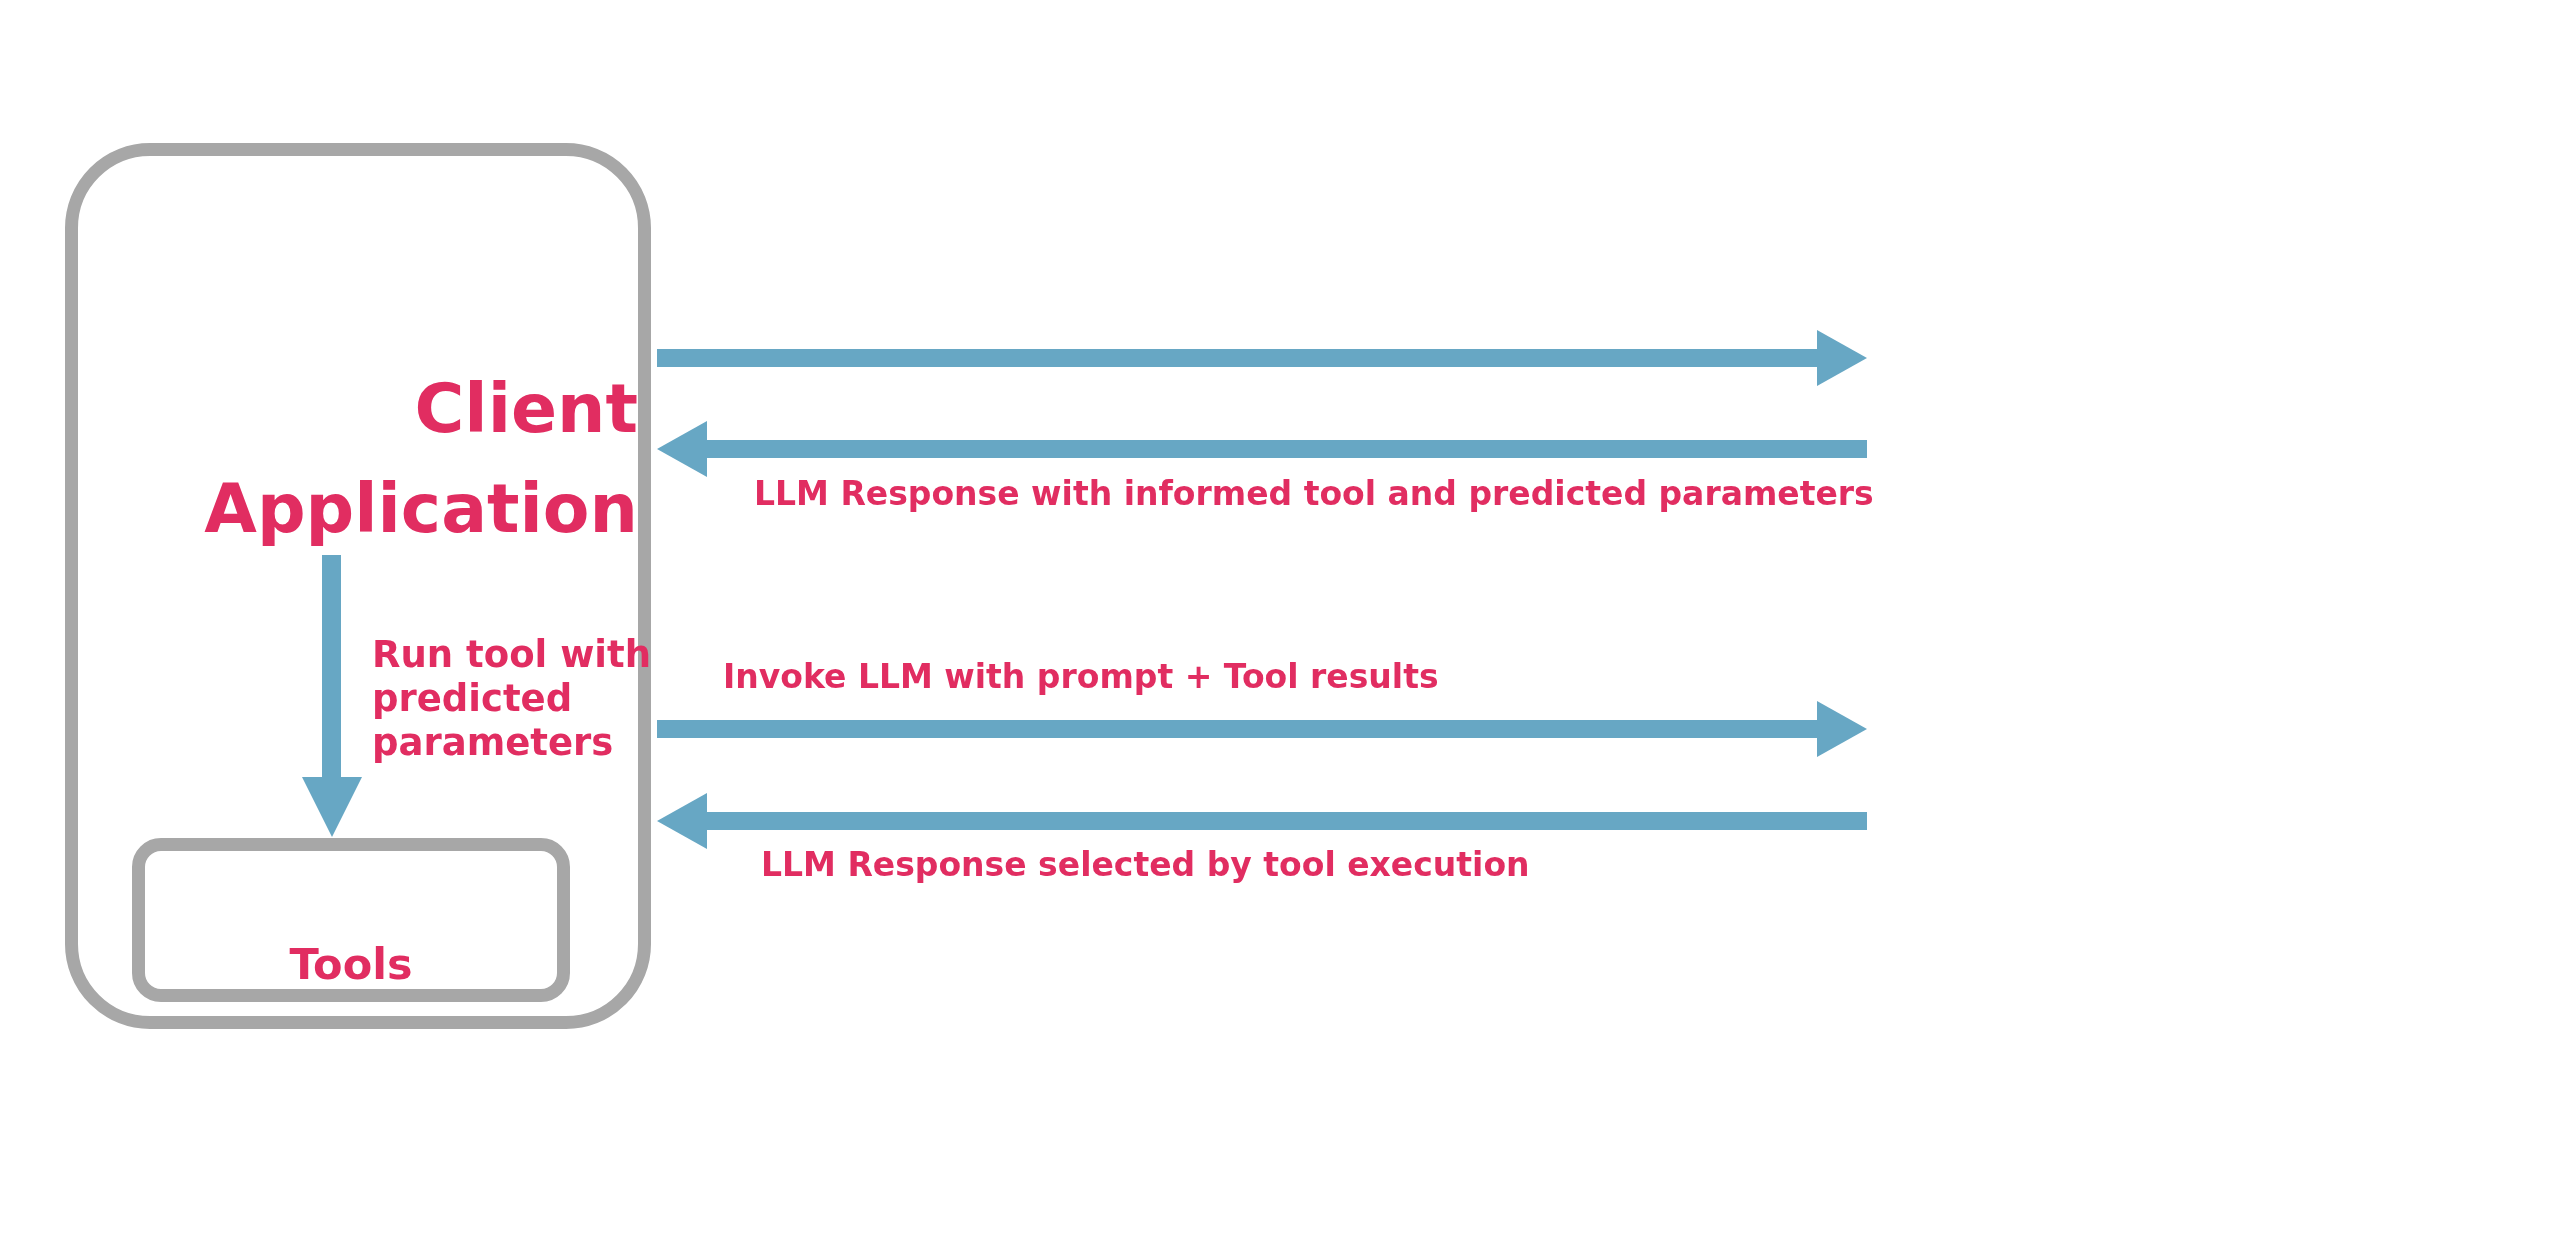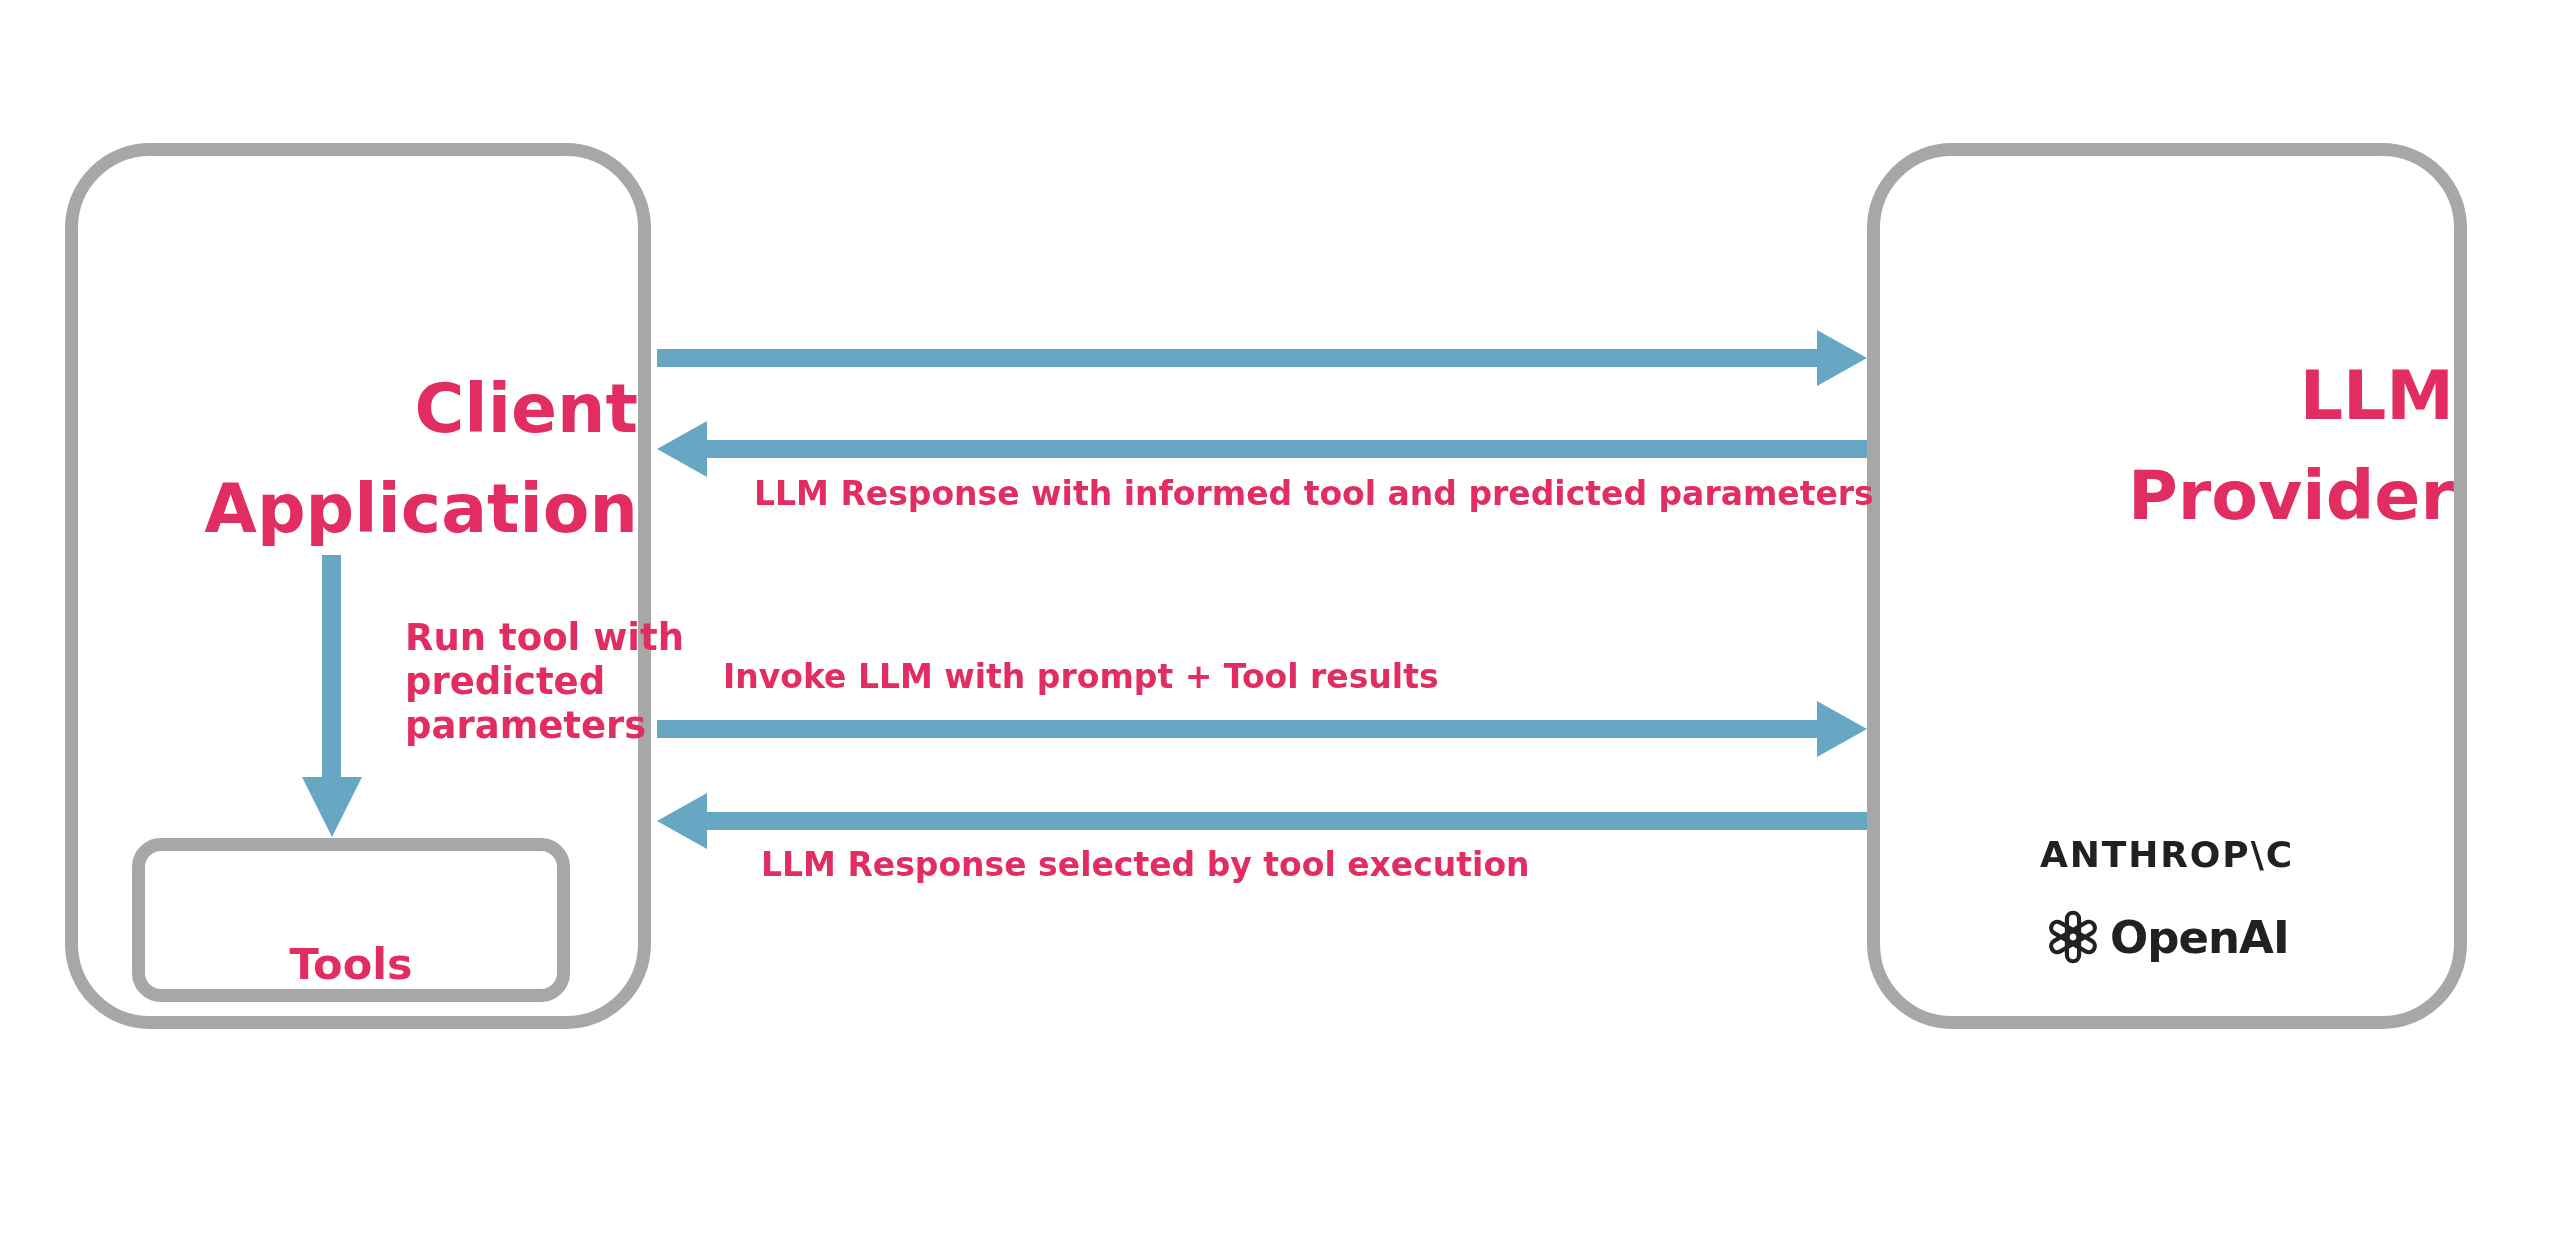--- a/index.html
+++ b/index.html
@@ -48,26 +48,25 @@
   .v-arrow-head{
     position:absolute;
     left:224px;top:621px;
     width:0;height:0;
     border-left:30px solid transparent;
     border-right:30px solid transparent;
     border-top:60px solid var(--blue);
   }
   .run-note{
     position:absolute;
-    left:294px;top:460px;
+    left:294px;top:477px;
     color:var(--pink);
     font-weight:bold;
     font-size:37px;line-height:44px;
     white-space:nowrap;
-    margin-left:33px;
   }
   
   .tools-box{
     position:absolute;
     left:54px;top:682px;
     width:438px;height:164px;
     border:13.5px solid var(--gray);
     border-radius:29px;
     box-sizing:border-box;
     display:flex;align-items:flex-end;justify-content:center;
@@ -154,42 +153,20 @@
       <div>Run tool with</div>
       <div>predicted</div>
       <div>parameters</div>
     </div>
 
     <div class="tools-box">
       <span class="tools-label">Tools</span>
     </div>
   </div>
 
-  <div class="entity-box provider-box">
-    <div class="box-title">
-      <div>LLM</div>
-      <div>Provider</div>
-    </div>
-
-    <div class="anthropic-wordmark">ANTHROP\C</div>
-
-    <div class="openai-row">
-      <svg class="openai-icon" viewBox="0 0 120 120" aria-hidden="true">
-        <g>
-          <rect x="47" y="8" width="26" height="64" rx="13"></rect>
-          <rect x="47" y="8" width="26" height="64" rx="13" transform="rotate(60 60 60)"></rect>
-          <rect x="47" y="8" width="26" height="64" rx="13" transform="rotate(120 60 60)"></rect>
-          <rect x="47" y="8" width="26" height="64" rx="13" transform="rotate(180 60 60)"></rect>
-          <rect x="47" y="8" width="26" height="64" rx="13" transform="rotate(240 60 60)"></rect>
-          <rect x="47" y="8" width="26" height="64" rx="13" transform="rotate(300 60 60)"></rect>
-        </g>
-      </svg>
-      <span class="openai-wordmark">OpenAI</span>
-    </div>
-  </div>
 
   <div class="arrow-row dir-right arrow-1">
     <div class="shaft"></div>
     <div class="head"></div>
   </div>
 
   <div class="arrow-row dir-left arrow-2">
     <div class="shaft"></div>
     <div class="head"></div>
   </div>

